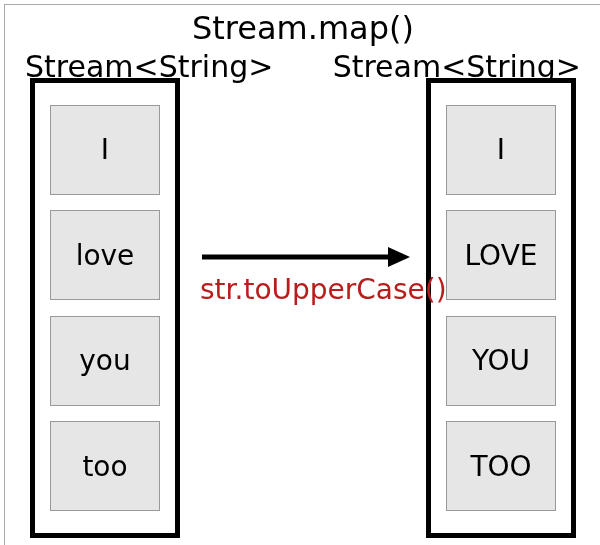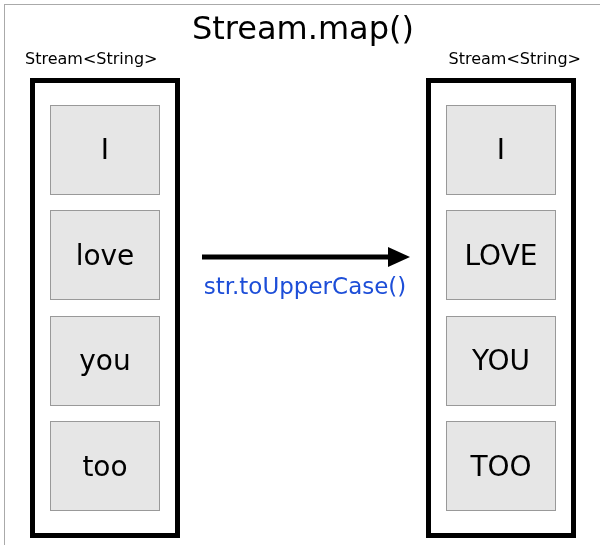--- a/index.html
+++ b/index.html
@@ -25,21 +25,21 @@
       top: 4px;
       left: 0;
       width: 100%;
       text-align: center;
       font-size: 32px;
       font-weight: 400;
     }
     .stream-label {
       position: absolute;
       top: 44px;
-      font-size: 16px;
+      font-size: 30px;
     }
     .stream-label.left {
       left: 20px;
     }
     .stream-label.right {
       right: 20px;
     }
     .stream-box {
       position: absolute;
       top: 73px;
@@ -73,22 +73,22 @@
       top: 240px;
       left: 195px;
       width: 210px;
       text-align: center;
     }
     .map-label {
       font-size: 27px;
       margin-bottom: 4px;
     }
     .map-func {
-      font-size: 23px;
-      color: #1d4ed8;
+      font-size: 28px;
+      color: #b91c1c;
       margin-top: 4px;
     }
     .arrow-svg {
       display: block;
       margin: 0 auto;
     }
     .arrow-line {
       stroke: #000;
       stroke-width: 5;
       fill: none;

